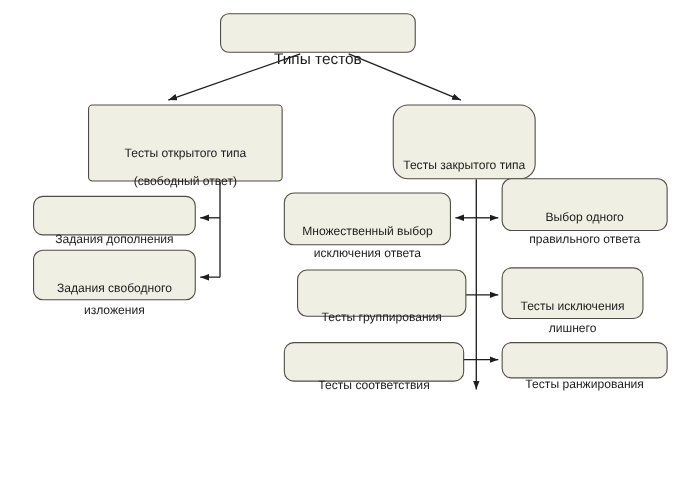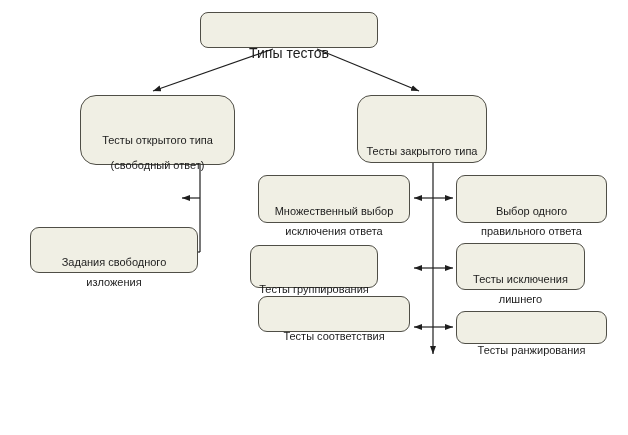--- a/index.html
+++ b/index.html
@@ -29,28 +29,28 @@
     align-items: center;
     justify-content: center;
     text-align: center;
     color: var(--text, #1c1c1c);
     font-size: 11px;
     line-height: 1.8;
     white-space: pre-line;
     padding: 1px 4px;
   }
   .node-root      { left: 200px; top: 12px;  width: 178px; height: 36px; font-size: 14px; line-height: 1.2; border-radius: 8px; }
-  .node-open      { left: 80px;  top: 95px;  width: 155px; height: 70px; border-radius: 16px; line-height: 1.18; }
+  .node-open      { left: 80px;  top: 95px;  width: 177px; height: 70px; border-radius: 4px; line-height: 1.18; }
   .node-closed    { left: 357px; top: 95px;  width: 130px; height: 68px; border-radius: 14px; }
   .node-addition  { left: 30px;  top: 178px; width: 148px; height: 36px; }
-  .node-freepres  { left: 30px;  top: 227px; width: 168px; height: 46px; }
+  .node-freepres  { left: 30px;  top: 227px; width: 148px; height: 46px; }
   .node-multi     { left: 258px; top: 175px; width: 152px; height: 48px; }
-  .node-group     { left: 250px; top: 245px; width: 128px; height: 43px; }
-  .node-match     { left: 258px; top: 296px; width: 152px; height: 36px; }
-  .node-single    { left: 456px; top: 175px; width: 151px; height: 48px; }
+  .node-group     { left: 270px; top: 245px; width: 154px; height: 43px; }
+  .node-match     { left: 258px; top: 311px; width: 164px; height: 36px; }
+  .node-single    { left: 456px; top: 162px; width: 151px; height: 48px; }
   .node-excl      { left: 456px; top: 243px; width: 129px; height: 47px; }
   .node-rank      { left: 456px; top: 311px; width: 151px; height: 33px; text-align: right; }
   .node-alt       { left: 360px; top: 358px; width: 147px; height: 64px; }
   .label { display: block; margin-top: 46px; }
 </style>
 </head>
 <body>
 
 <div class="canvas">
 
@@ -85,20 +85,23 @@
   <div class="node node-open">
     <span class="label">Тесты открытого типа
 
 (свободный ответ)</span>
   </div>
 
   <div class="node node-closed">
     <span class="label">Тесты закрытого типа</span>
   </div>
 
+  <div class="node node-addition">
+    <span class="label">Задания дополнения</span>
+  </div>
 
   <div class="node node-freepres">
     <span class="label">Задания свободного
 изложения</span>
   </div>
 
   <div class="node node-multi">
     <span class="label">Множественный выбор
 исключения ответа</span>
   </div>

